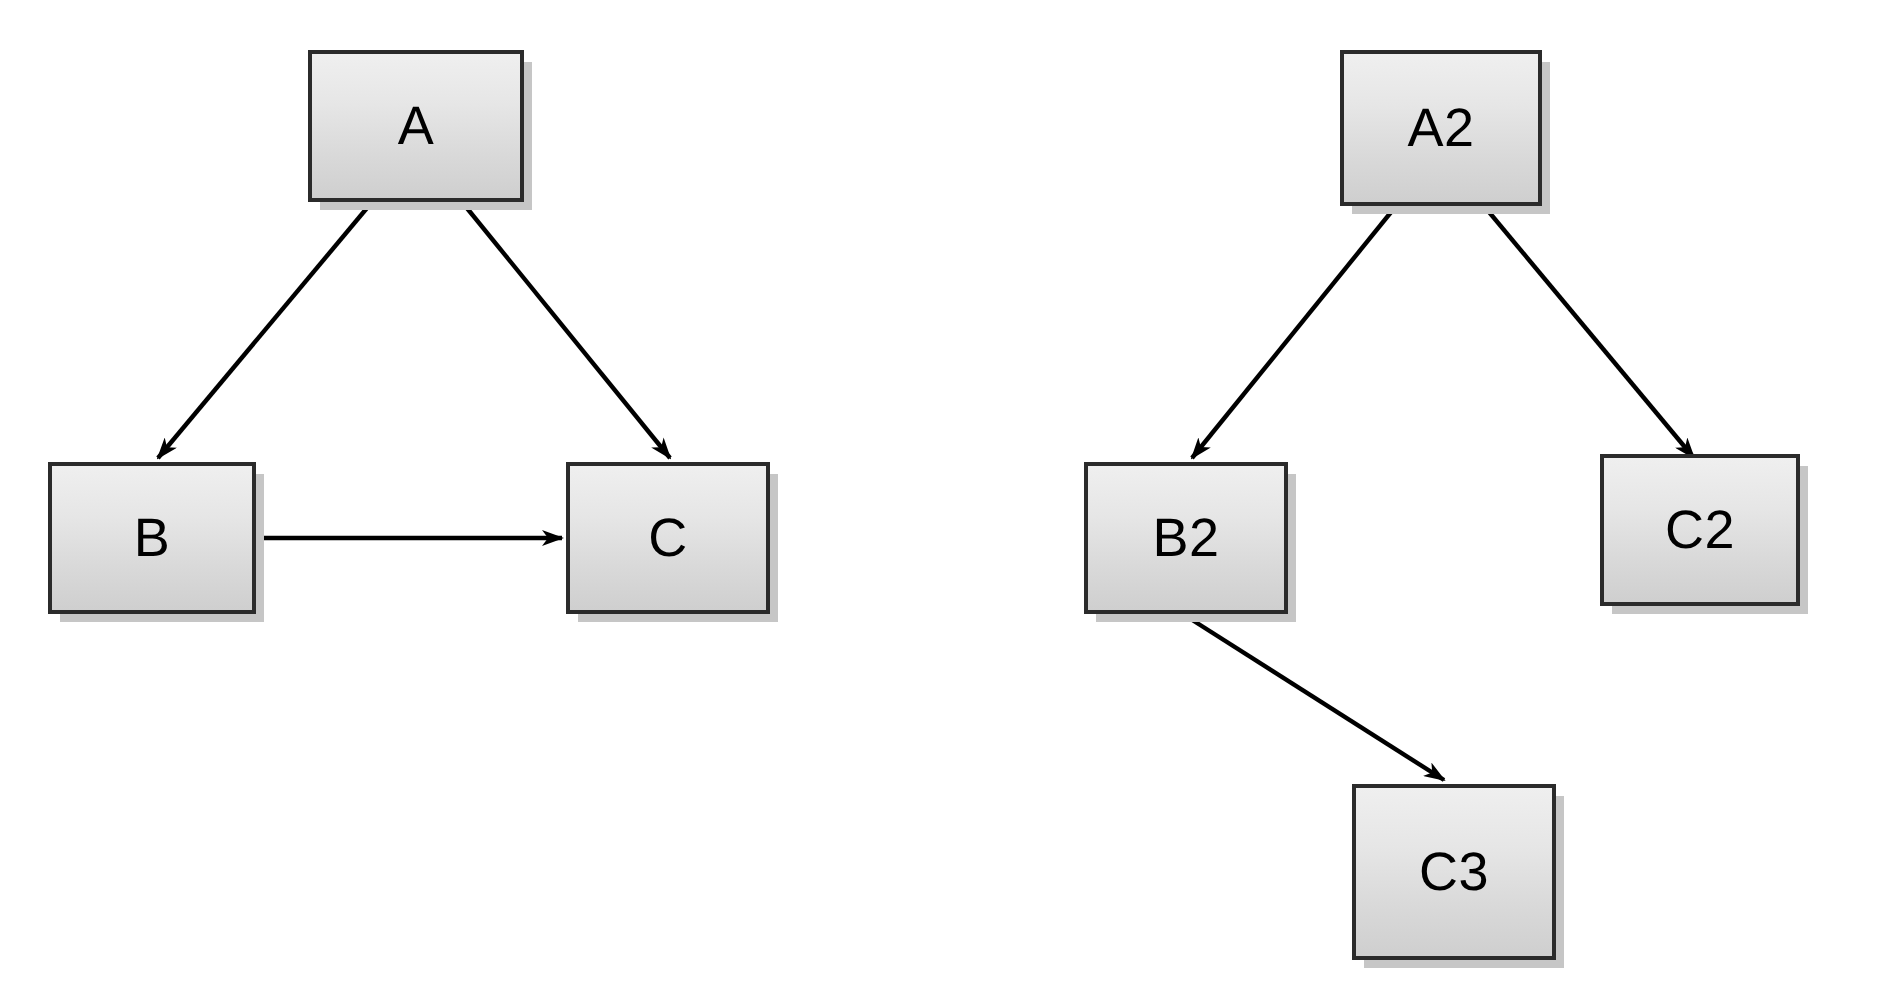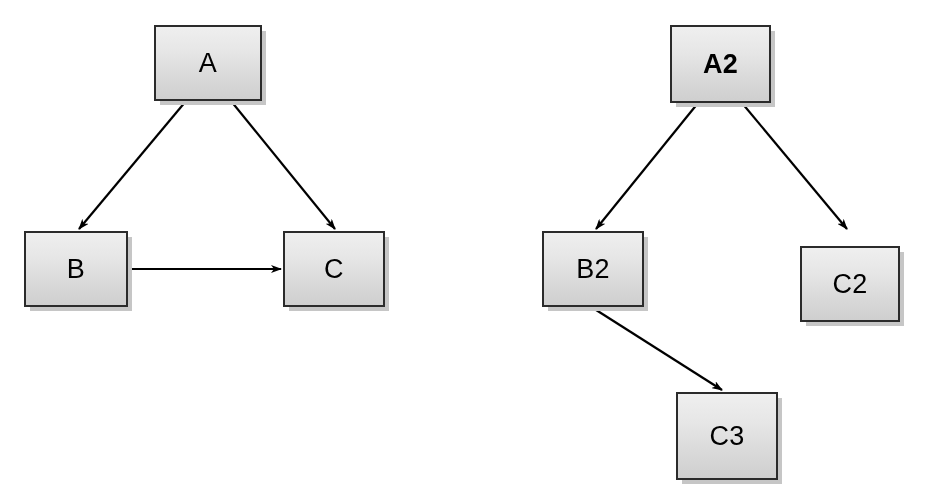--- a/index.html
+++ b/index.html
@@ -71,27 +71,27 @@
   <div id="nodes-group">
       <div class="node" style="left: 154px; top: 25px; width: 108px; height: 76px;">
         <span class="node-label">A</span>
       </div>
       <div class="node" style="left: 24px; top: 231px; width: 104px; height: 76px;">
         <span class="node-label">B</span>
       </div>
       <div class="node" style="left: 283px; top: 231px; width: 102px; height: 76px;">
         <span class="node-label">C</span>
       </div>
-      <div class="node" style="left: 670px; top: 25px; width: 101px; height: 78px; font-weight: bold;">
+      <div class="node" style="left: 670px; top: 25px; width: 101px; height: 78px;">
         <span class="node-label">A2</span>
       </div>
       <div class="node" style="left: 542px; top: 231px; width: 102px; height: 76px;">
         <span class="node-label">B2</span>
       </div>
-      <div class="node" style="left: 800px; top: 246px; width: 100px; height: 76px;">
+      <div class="node" style="left: 800px; top: 227px; width: 100px; height: 76px;">
         <span class="node-label">C2</span>
       </div>
       <div class="node" style="left: 676px; top: 392px; width: 102px; height: 88px;">
         <span class="node-label">C3</span>
       </div>
     </div>
 
 </div>
 
 </body></html>

